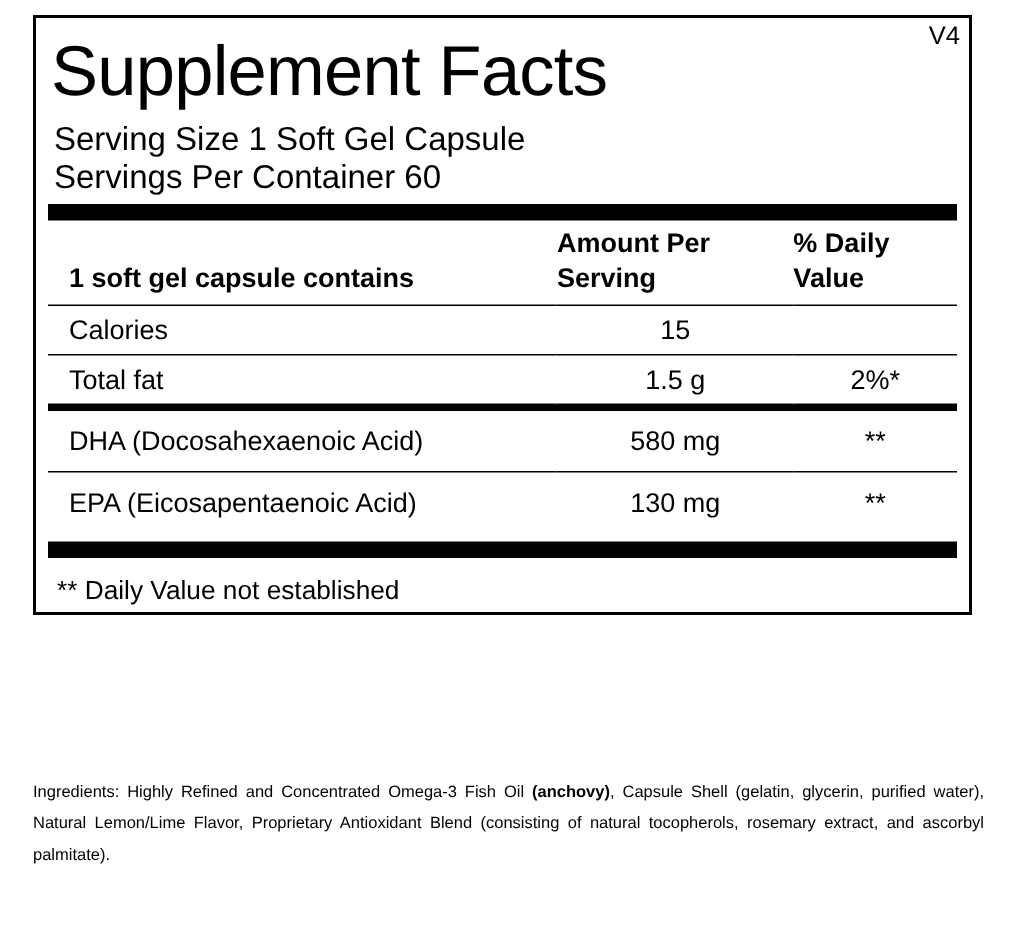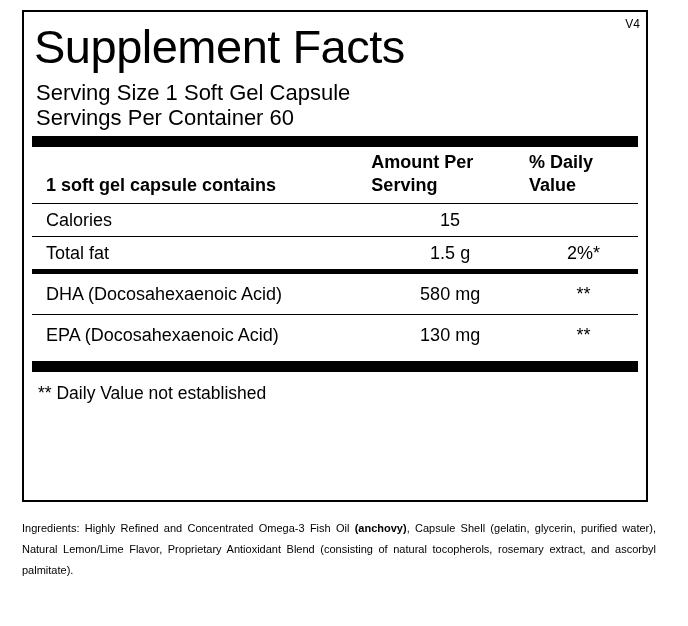--- a/index.html
+++ b/index.html
@@ -18,21 +18,21 @@
     position: relative;
     width: 688px;
     height: 626px;
     box-sizing: border-box;
   }
   .panel {
     position: absolute;
     left: 22px;
     top: 10px;
     width: 626px;
-    height: 492px;
+    height: 400px;
     border: 2px solid #000;
     box-sizing: border-box;
     background: #fff;
   }
   .title-row {
     position: relative;
     padding: 6px 10px 0 10px;
     height: 66px;
     box-sizing: border-box;
   }
@@ -41,21 +41,21 @@
     line-height: 58px;
     font-weight: 400;
     letter-spacing: -0.5px;
     white-space: nowrap;
     font-family: "Liberation Sans", sans-serif;
   }
   .version {
     position: absolute;
     right: 6px;
     top: 6px;
-    font-size: 12px;
+    font-size: 17px;
     line-height: 12px;
     text-align: center;
   }
   .serving-info {
     padding: 2px 12px 0 12px;
   }
   .serving-info div {
     font-size: 22px;
     line-height: 25px;
   }
@@ -200,21 +200,21 @@
             <col class="col-amt">
             <col class="col-dv">
         </colgroup>
         <tbody>
           <tr class="tall">
             <td class="row-name sep-cellline">DHA (Docosahexaenoic Acid)</td>
             <td class="row-amt sep-cellline">580 mg</td>
             <td class="row-dv sep-cellline">**</td>
           </tr>
           <tr class="tall">
-            <td class="row-name">EPA (Docosahexaenoic Acid)</td>
+            <td class="row-name">EPA (Eicosapentaenoic Acid)</td>
             <td class="row-amt">130 mg</td>
             <td class="row-dv">**</td>
           </tr>
         </tbody>
       </table>
     </div>
 
     <div class="rule-thick"></div>
 
     <div class="footnotes">

